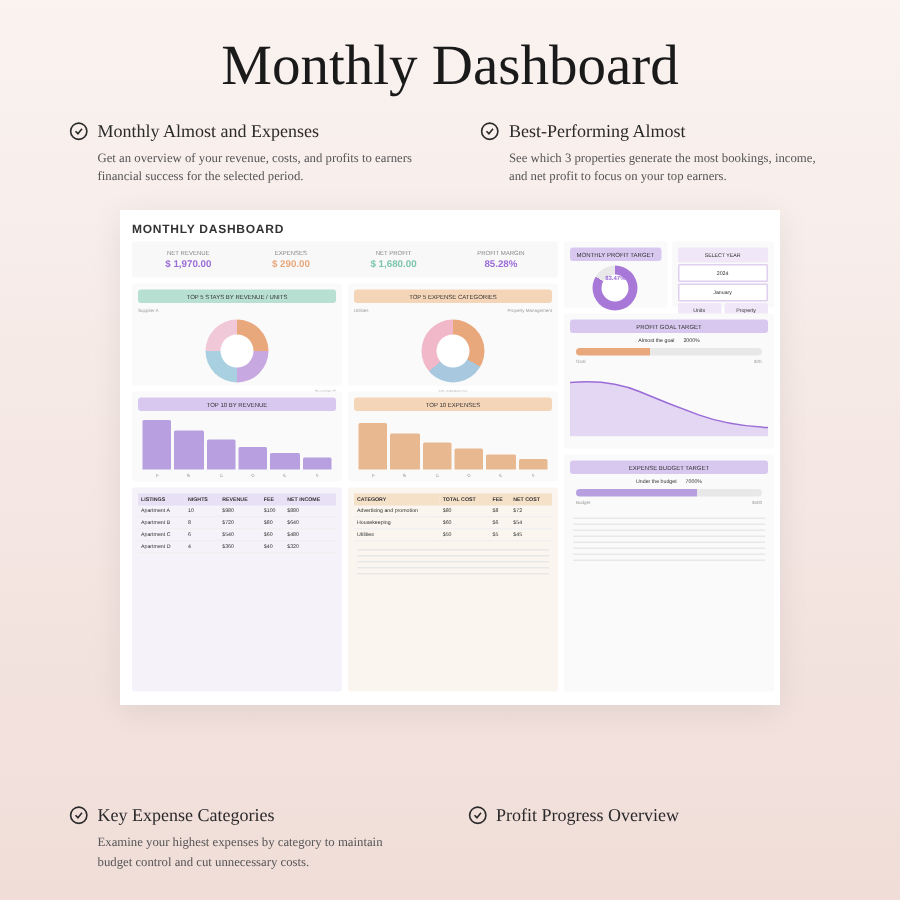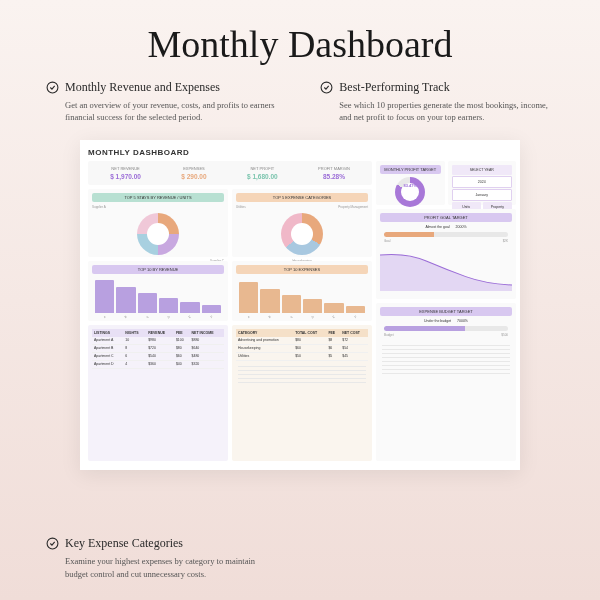--- a/index.html
+++ b/index.html
@@ -61,33 +61,33 @@
 
 <h1 class="page-title">Monthly Dashboard</h1>
 
 <div class="features">
   <div class="feature">
     <div class="feature-head">
       <svg class="check-icon" viewBox="0 0 24 24" fill="none" stroke="#2a2a2a" stroke-width="2">
           <circle cx="12" cy="12" r="10"></circle>
           <path d="M8 12l3 3 5-6"></path>
         </svg>
-      <span class="feature-title">Monthly Revenue and Expenses</span>
+      <span class="feature-title">Monthly Almost and Expenses</span>
     </div>
     <p class="feature-desc">Get an overview of your revenue, costs, and profits to earners financial success for the selected period.</p>
   </div>
   <div class="feature">
     <div class="feature-head">
       <svg class="check-icon" viewBox="0 0 24 24" fill="none" stroke="#2a2a2a" stroke-width="2">
           <circle cx="12" cy="12" r="10"></circle>
           <path d="M8 12l3 3 5-6"></path>
         </svg>
-      <span class="feature-title">Best-Performing Track</span>
-    </div>
-    <p class="feature-desc">See which 10 properties generate the most bookings, income, and net profit to focus on your top earners.</p>
+      <span class="feature-title">Best-Performing Almost</span>
+    </div>
+    <p class="feature-desc">See which 3 properties generate the most bookings, income, and net profit to focus on your top earners.</p>
   </div>
 </div>
 
 <div class="dashboard">
   <div class="dash-title">MONTHLY DASHBOARD</div>
   <div class="dash-grid">
 
     <div class="col" style="grid-column:1/3">
       <div class="metrics">
         <div class="metric">
@@ -325,14 +325,21 @@
     <div class="feature-head">
       <svg class="check-icon" viewBox="0 0 24 24" fill="none" stroke="#2a2a2a" stroke-width="2">
           <circle cx="12" cy="12" r="10"></circle>
           <path d="M8 12l3 3 5-6"></path>
         </svg>
       <span class="feature-title">Key Expense Categories</span>
     </div>
     <p class="feature-desc">Examine your highest expenses by category to maintain budget control and cut unnecessary costs.</p>
   </div>
   <div class="feature">
+    <div class="feature-head">
+      <svg class="check-icon" viewBox="0 0 24 24" fill="none" stroke="#2a2a2a" stroke-width="2">
+          <circle cx="12" cy="12" r="10"></circle>
+          <path d="M8 12l3 3 5-6"></path>
+        </svg>
+      <span class="feature-title">Profit Progress Overview</span>
+    </div>
   </div>
 </div>
 
 </body></html>

